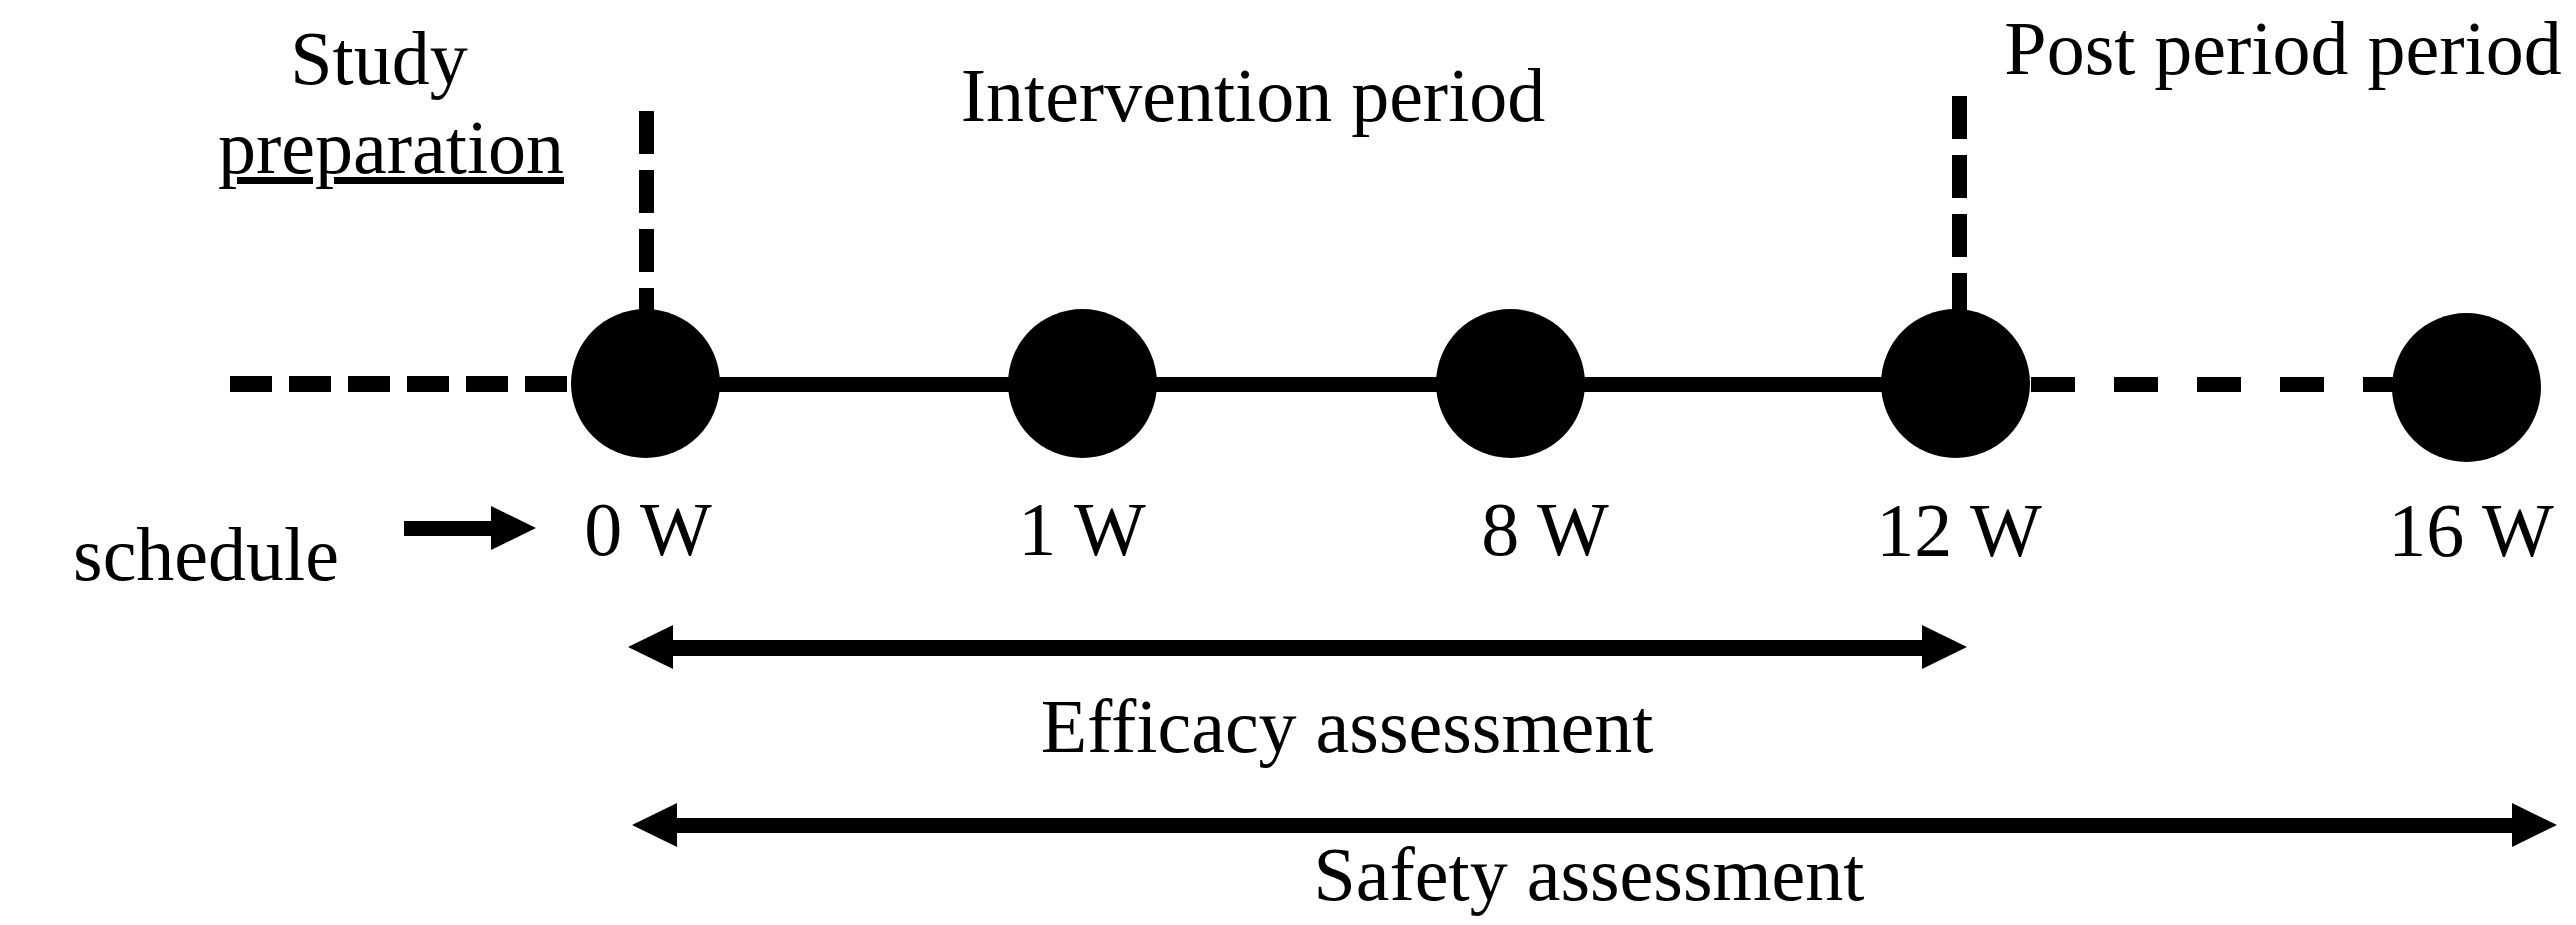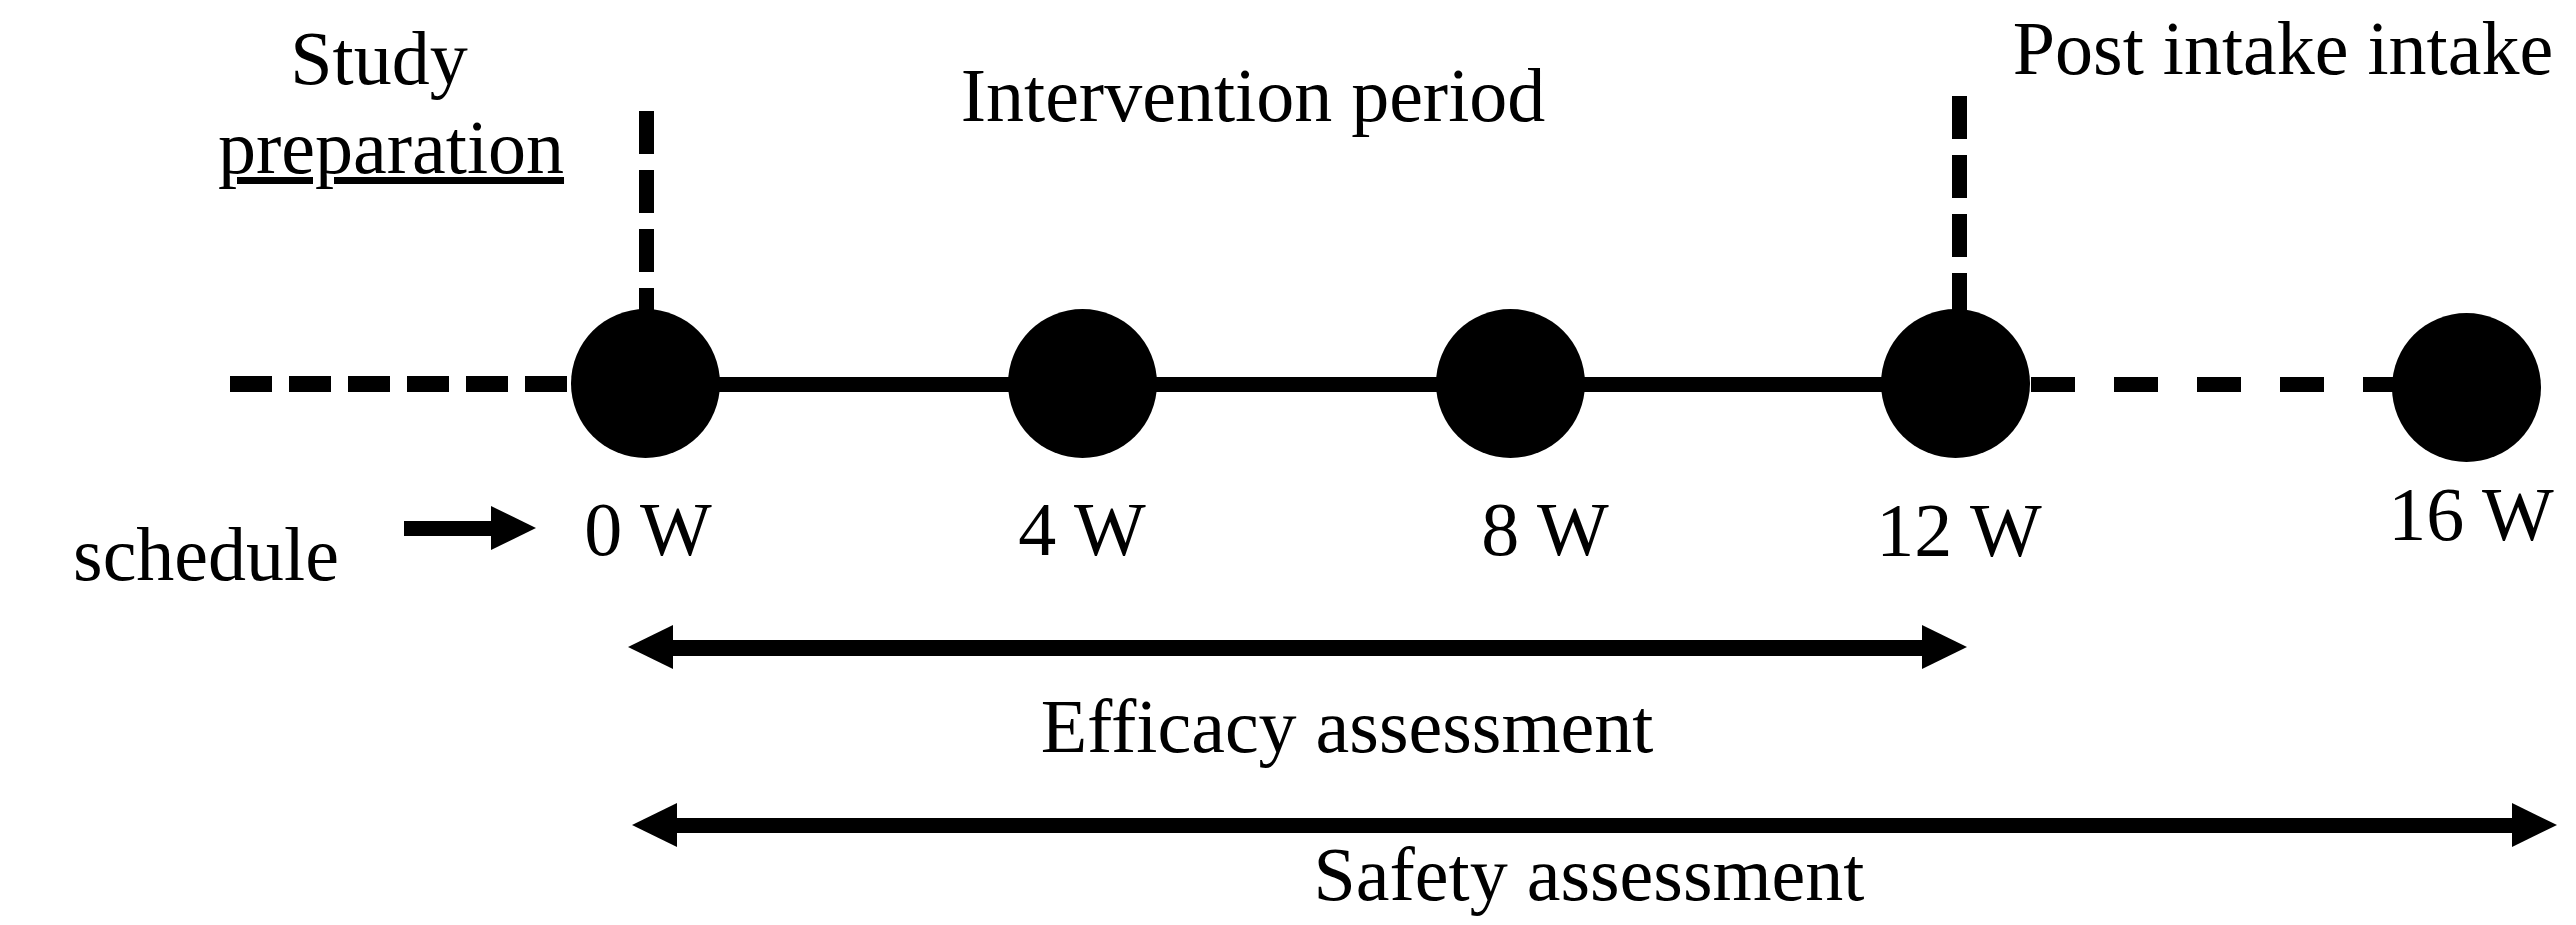--- a/index.html
+++ b/index.html
@@ -65,21 +65,21 @@
 </head>
 <body style="background: rgb(255, 255, 255);">
 
 <div class="canvas" style="--ink: #000000; --bg: #ffffff;">
 
   <div class="lbl" style="left:379px; top:58px;">Study</div>
   <div class="lbl" style="left:391px; top:147px;text-decoration:underline;">preparation</div>
 
   <div class="lbl" style="left:1253px; top:95px;">Intervention period</div>
 
-  <div class="lbl" style="left:2283px; top:48px;">Post intake intake</div>
+  <div class="lbl" style="left:2283px; top:48px;">Post period period</div>
 
   <div class="vdash" style="left:639px; top:111px; height:201px;"></div>
   <div class="vdash" style="left:1952px; top:96px; height:216px;"></div>
 
   <div class="hdash" style="left:230px; top:376px; width:342px; height:16px;"></div>
   <div class="hline" style="left:646px; top:377px; width:1310px; height:14.5px;"></div>
   <div class="hdash-wide" style="left:2031px; top:377px; width:362px; height:14.5px;"></div>
 
   <div class="dot" style="left:571px;  top:309px;"></div>
   <div class="dot" style="left:1008px; top:309px;"></div>
@@ -88,24 +88,24 @@
   <div class="dot" style="left:2392px; top:313px;"></div>
 
   <div class="lbl" style="left:206px; top:554px;text-align:center;">schedule</div>
 
   <div>
     <div class="shaft" style="left:404px; top:521px; width:88px; height:14.5px;"></div>
     <div class="head-right" style="left:491px; top:506px;"></div>
   </div>
 
   <div class="lbl" style="left:648px;  top:529px;">0 W</div>
-  <div class="lbl" style="left:1082px; top:529px;">4 W</div>
+  <div class="lbl" style="left:1082px; top:529px;">1 W</div>
   <div class="lbl" style="left:1509px; top:529px;margin-left:36px;">8 W</div>
   <div class="lbl" style="left:1959px; top:530px;">12 W</div>
-  <div class="lbl" style="left:2471px; top:514px;">16 W</div>
+  <div class="lbl" style="left:2471px; top:530px;">16 W</div>
 
   <div>
     <div class="head-left" style="left:628px;  top:625px;"></div>
     <div class="shaft" style="left:667px; top:640px; width:1261px; height:16px;"></div>
     <div class="head-right" style="left:1922px; top:625px;"></div>
   </div>
   <div class="lbl" style="left:1347px; top:726px;">Efficacy assessment</div>
 
   <div>
     <div class="head-left" style="left:632px;  top:803px;"></div>

